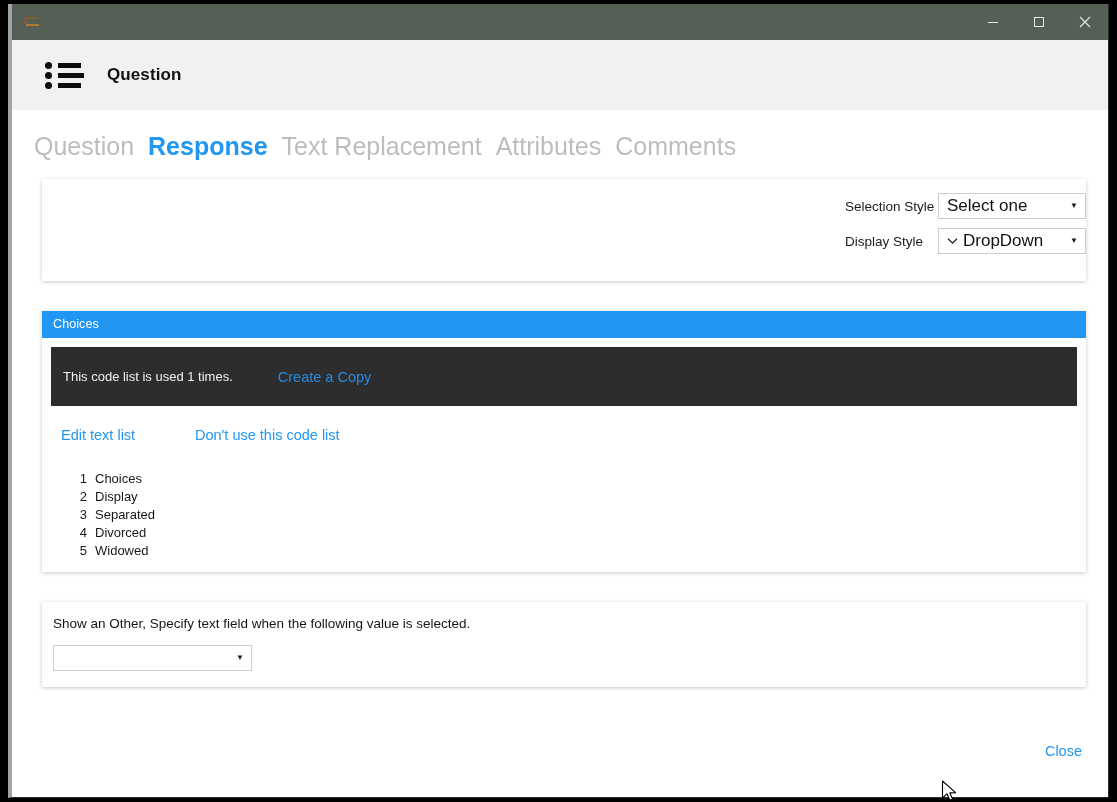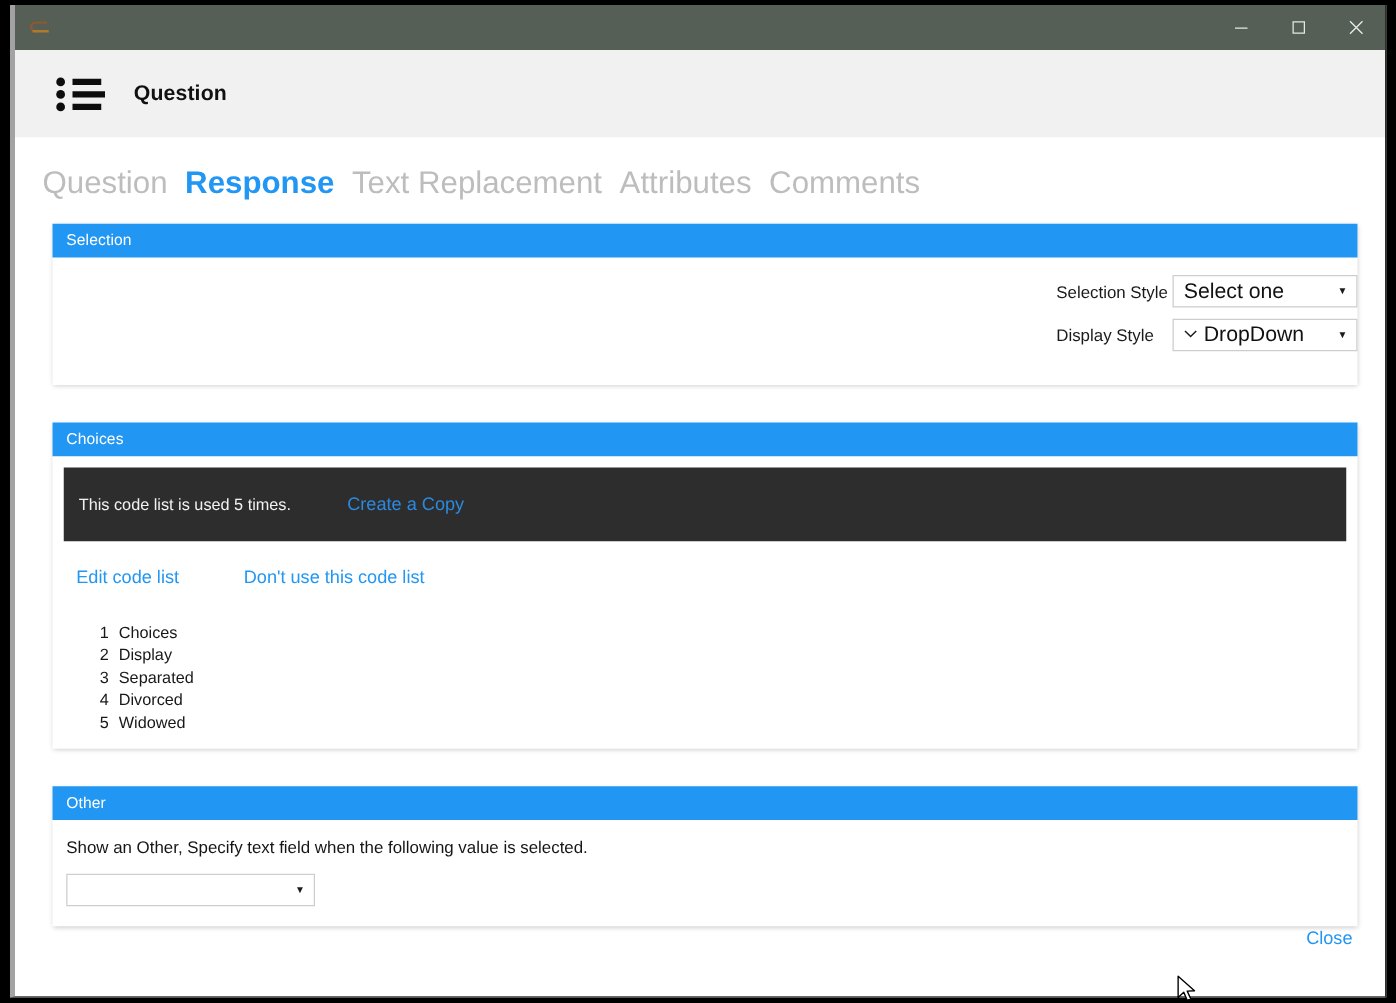--- a/index.html
+++ b/index.html
@@ -358,21 +358,20 @@
 
     <div id="tabs">
       <span class="tab">Question</span>
       <span class="tab active">Response</span>
       <span class="tab">Text Replacement</span>
       <span class="tab">Attributes</span>
       <span class="tab">Comments</span>
     </div>
 
     <div class="panel" id="panel-selection">
-      <div class="panel-head">Selection</div>
       <div class="panel-body">
 
         <div class="field-row">
           <span class="field-label">Selection Style</span>
           <div class="combo">
             <span class="combo-value">Select one</span>
             <span class="combo-arrow">▼</span>
           </div>
         </div>
 
@@ -390,26 +389,26 @@
         </div>
 
       </div>
     </div>
 
     <div class="panel" id="panel-choices">
       <div class="panel-head">Choices</div>
       <div class="panel-body">
 
         <div id="usage-bar">
-          <span id="usage-text">This code list is used 5 times.</span>
+          <span id="usage-text">This code list is used 1 times.</span>
           <span id="create-copy-link">Create a Copy</span>
         </div>
 
         <div id="codelist-links">
-          <span class="codelist-link" id="link-edit-codelist">Edit code list</span>
+          <span class="codelist-link" id="link-edit-codelist">Edit text list</span>
           <span class="codelist-link" id="link-dont-use">Don't use this code list</span>
         </div>
 
         <ul id="codelist-items">
           <li>
             <span class="code">1</span>
             <span class="code-label">Choices</span>
           </li>
           <li>
             <span class="code">2</span>
@@ -426,21 +425,20 @@
           <li>
             <span class="code">5</span>
             <span class="code-label">Widowed</span>
           </li>
         </ul>
 
       </div>
     </div>
 
     <div class="panel" id="panel-other">
-      <div class="panel-head">Other</div>
       <div class="panel-body">
         <div id="other-desc">Show an Other, Specify text field when the following value is selected.</div>
         <div class="combo" id="other-combo">
           <span class="combo-value"></span>
           <span class="combo-arrow">▼</span>
         </div>
       </div>
     </div>
 
     <div id="footer">

